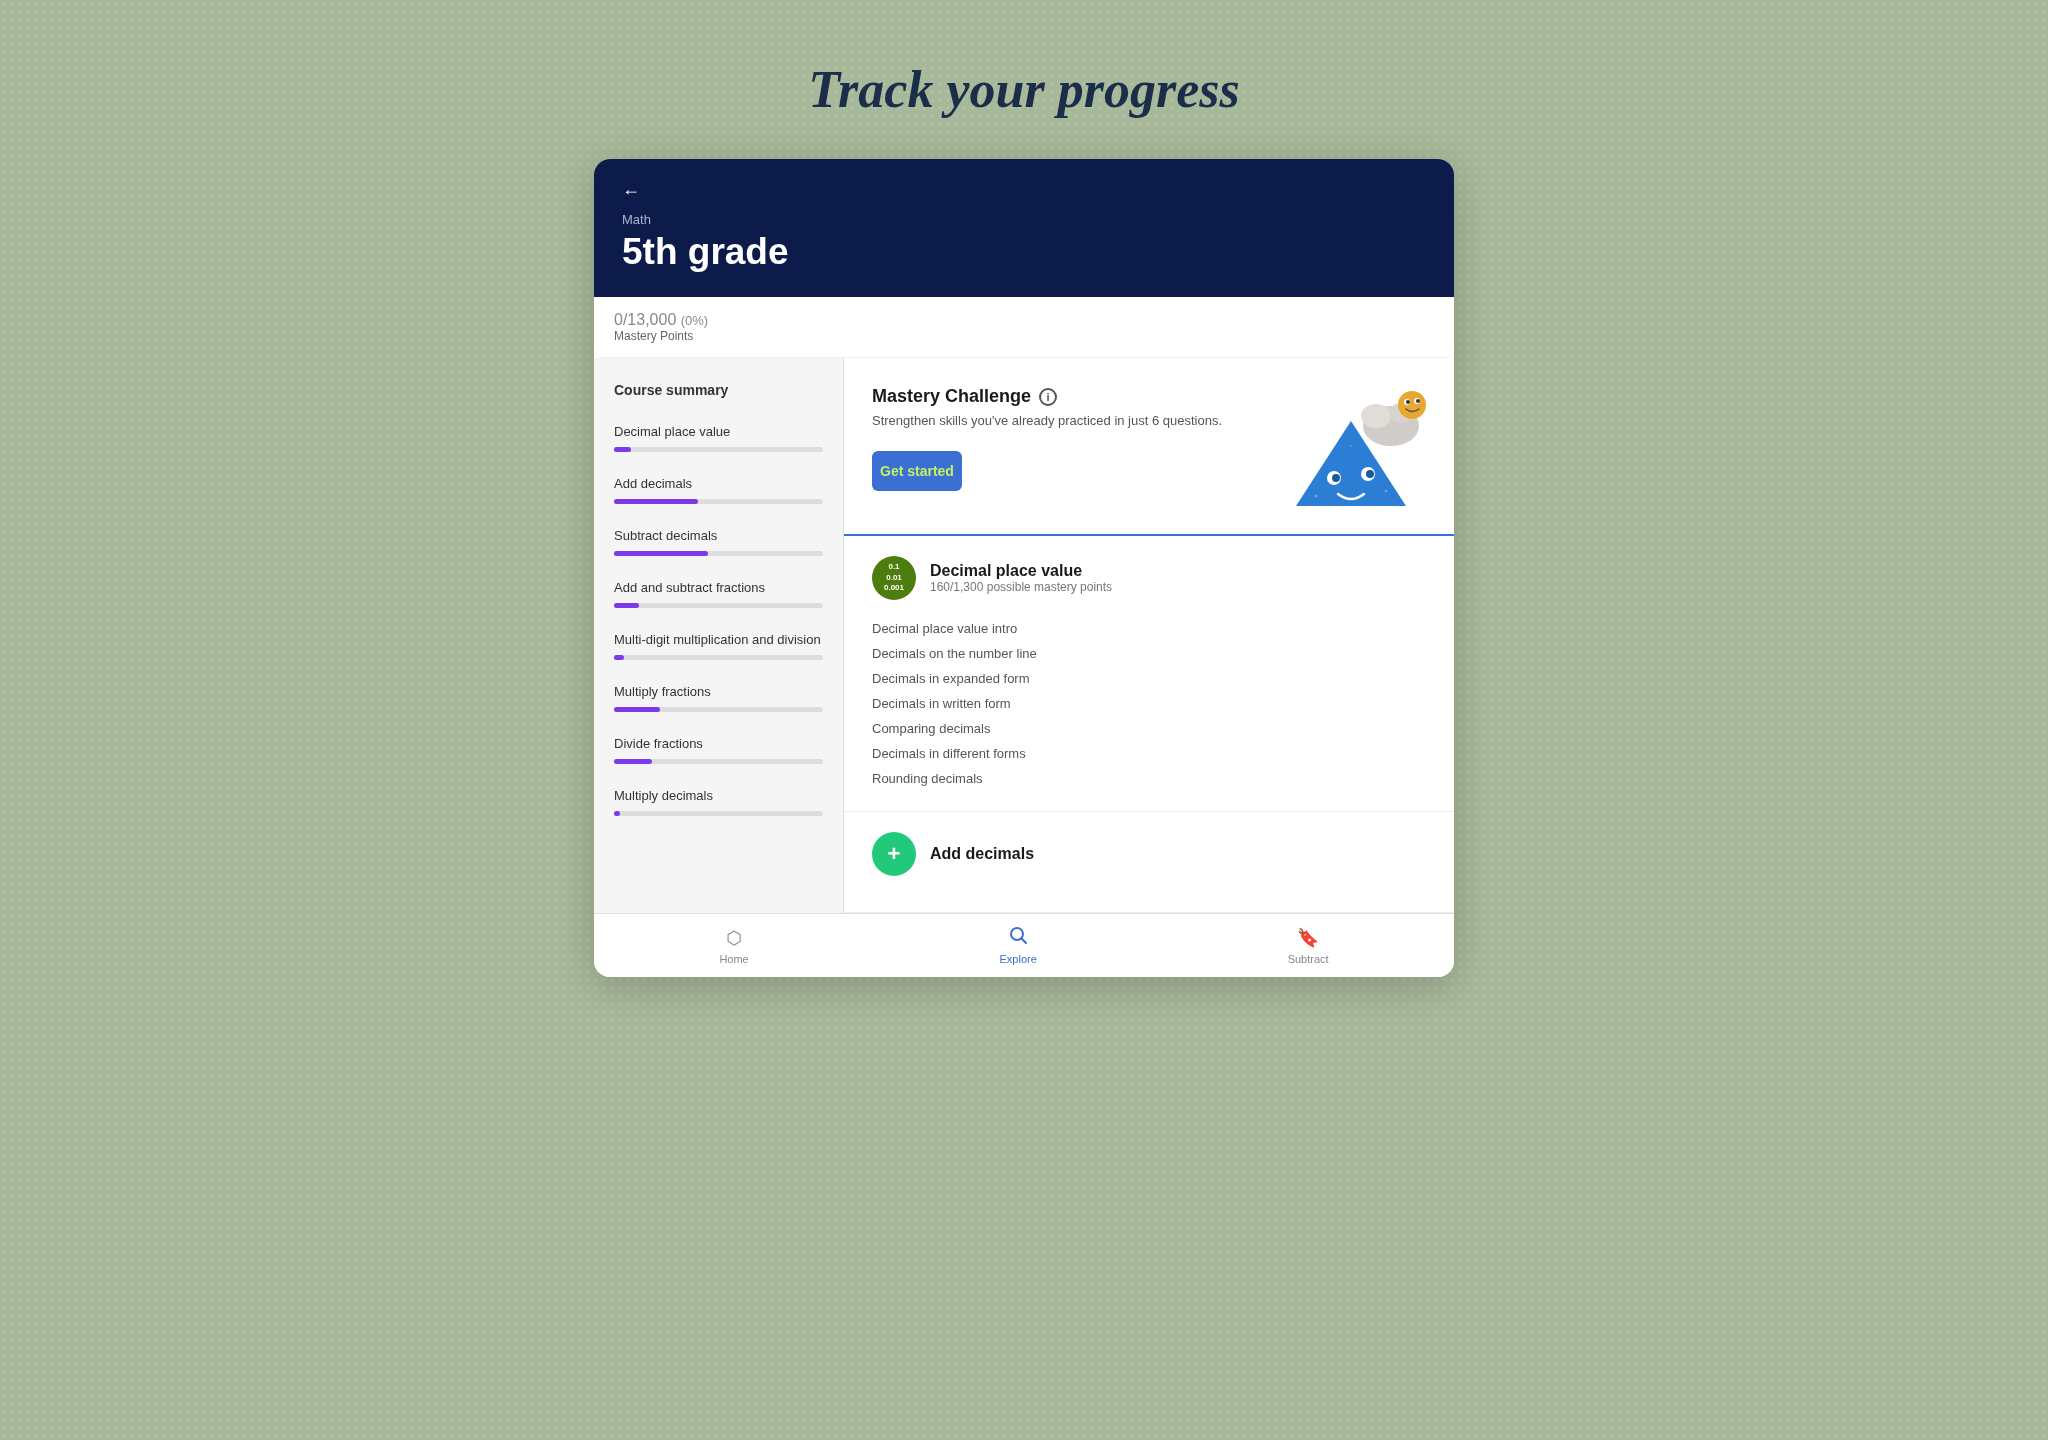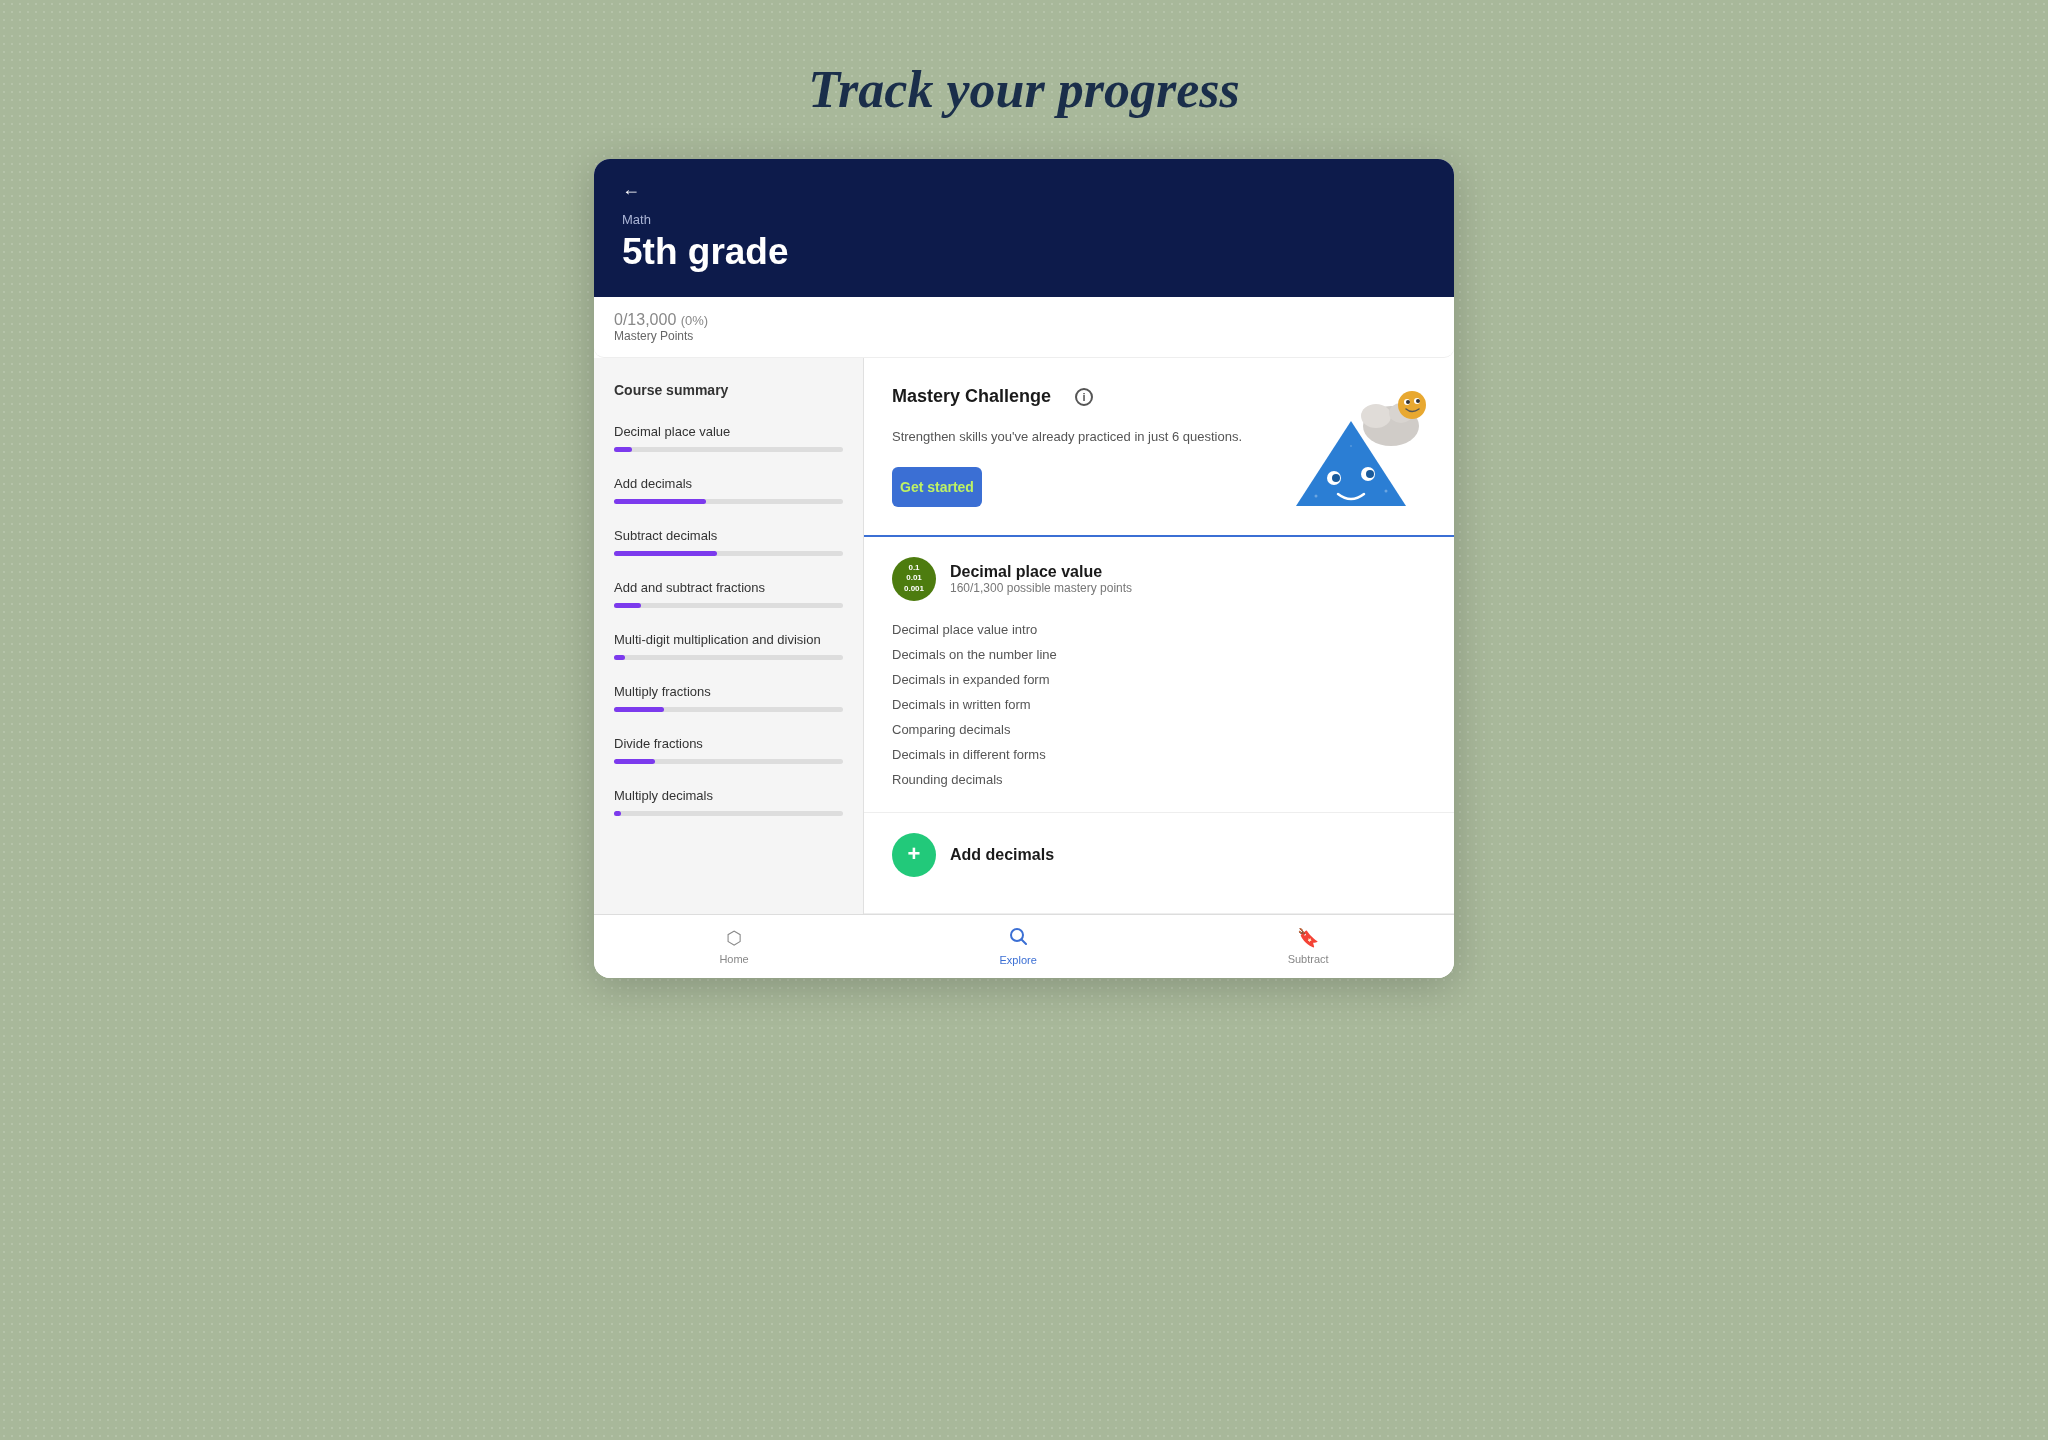--- a/index.html
+++ b/index.html
@@ -85,21 +85,21 @@
       color: #666;
     }
 
     .app-body {
       display: flex;
       background: #f5f5f5;
       min-height: 520px;
     }
 
     .sidebar {
-      width: 270px;
+      width: 250px;
       background: #f5f5f5;
       padding: 16px 0;
       flex-shrink: 0;
       border-right: 1px solid #e0e0e0;
     }
 
     .sidebar-heading {
       font-size: 14px;
       font-weight: 700;
       color: #333;
@@ -150,22 +150,22 @@
     }
 
     .mastery-challenge-left {}
 
     .mastery-challenge-title {
       font-size: 18px;
       font-weight: 700;
       color: #1a1a1a;
       display: flex;
       align-items: center;
-      gap: 24px;
-      margin-bottom: 20px;
+      gap: 8px;
+      margin-bottom: 4px;
     }
 
     .info-icon {
       width: 18px;
       height: 18px;
       border: 2px solid #555;
       border-radius: 50%;
       display: inline-flex;
       align-items: center;
       justify-content: center;

